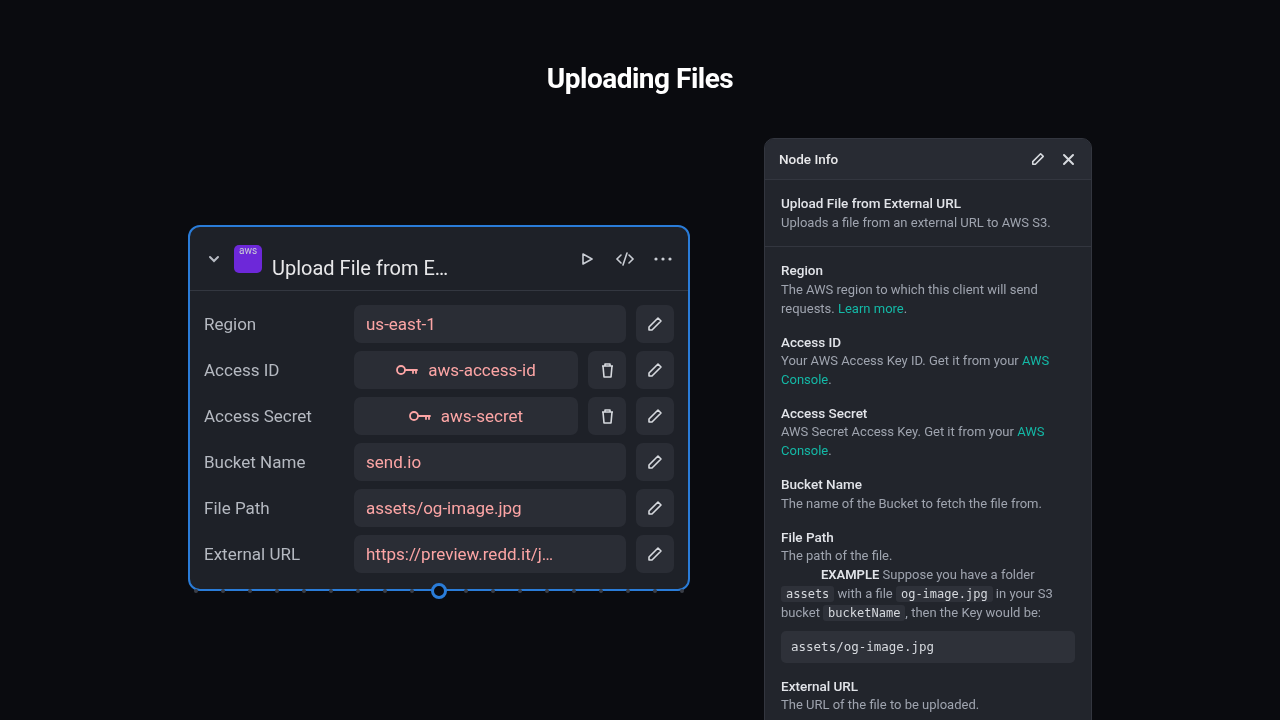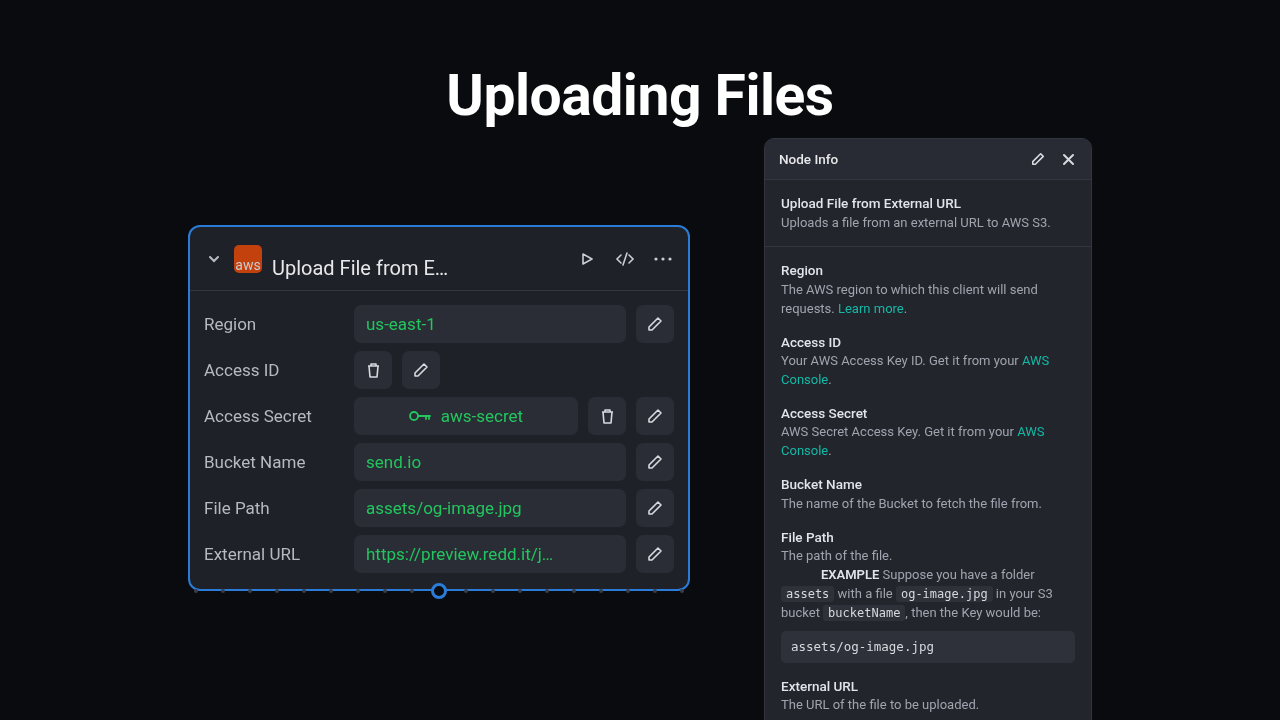--- a/index.html
+++ b/index.html
@@ -6,21 +6,21 @@
     body {
       width: 1280px; height: 720px;
       background: #0a0b0f;
       font-family: -apple-system, BlinkMacSystemFont, "Segoe UI", Roboto, Helvetica, Arial, sans-serif;
       color: #e8e8ea;
       overflow: hidden;
       position: relative;
     }
     .page-title {
       text-align: center;
-      font-size: 57px;
+      font-size: 28px;
       font-weight: 700;
       color: #ffffff;
       padding-top: 62px;
       letter-spacing: -0.5px;
     }
     .content { position: absolute; top: 225px; left: 0; right: 0; }
 
     
     .node-card {
       position: absolute;
@@ -33,34 +33,34 @@
     }
     .node-header {
       display: flex; align-items: center;
       padding: 10px 14px;
       border-bottom: 1px solid #333740;
       gap: 10px;
     }
     .node-chevron { width: 20px; height: 20px; display:flex; align-items:center; justify-content:center; color:#b8bcc4; cursor:pointer; }
     .aws-badge {
       width: 28px; height: 28px; border-radius: 5px;
-      background: #c2410c; display:flex; align-items:flex-end; justify-content:center;
-      color:#c9cdd4; font-size:14px;
+      background: #6d28d9; display:flex; align-items:flex-start; justify-content:center;
+      color:#c9cdd4; font-size:10px;
     }
     .node-title { font-size: 20px; color:#e8e8ea; font-weight:400; flex:1; white-space:nowrap; overflow:hidden; text-overflow:ellipsis;margin-top:19px; }
     .node-actions { display:flex; gap:16px; align-items:center; color:#c9cdd4; }
     .node-action { width:22px; height:22px; display:flex; align-items:center; justify-content:center; cursor:pointer; }
 
     .node-body { padding: 14px 14px 16px 14px; }
     .field-row { display:flex; align-items:center; gap:10px; margin-bottom:8px; }
     .field-row:last-child { margin-bottom:0; }
     .field-label { width:140px; color:#b5b9c1; font-size:17px; }
     .field-value {
       flex:1; background:#2a2d35; border-radius:7px;
-      padding:8px 12px; font-size:17px; color:#22c55e;
+      padding:8px 12px; font-size:17px; color:#fca5a5;
       display:flex; align-items:center; gap:10px; min-height:38px;
       white-space:nowrap; overflow:hidden; text-overflow:ellipsis;
     }
     .field-value.secret { justify-content:center; font-weight:400; }
     .key-ico { display:inline-flex; }
     .sq-btn {
       width:38px; height:38px; background:#2a2d35; border-radius:7px;
       display:flex; align-items:center; justify-content:center; cursor:pointer; color:#d6d9de;
       flex-shrink:0;
     }
@@ -163,20 +163,29 @@
         <div class="field-value">us-east-1</div>
         <div class="sq-btn">
           <svg width="16" height="16" viewBox="0 0 16 16">
               <path d="M11 2l3 3-9 9H2v-3l9-9z" fill="none" stroke="currentColor" stroke-width="1.6" stroke-linejoin="round"></path>
             </svg>
         </div>
       </div>
 
       <div class="field-row">
         <div class="field-label">Access ID</div>
+        <div class="field-value secret">
+          <span class="key-ico">
+            <svg width="22" height="14" viewBox="0 0 22 14">
+                <circle cx="5" cy="7" r="4" fill="none" stroke="currentColor" stroke-width="1.8"></circle>
+                <path d="M9 7h12M17 7v3M20 7v3" fill="none" stroke="currentColor" stroke-width="1.8" stroke-linecap="round"></path>
+              </svg>
+          </span>
+          <span>aws-access-id</span>
+        </div>
         <div class="sq-btn">
           <svg width="15" height="16" viewBox="0 0 15 16">
               <path d="M2 4h11M5 4V2h5v2M3 4l1 11h7l1-11" fill="none" stroke="currentColor" stroke-width="1.6" stroke-linejoin="round"></path>
             </svg>
         </div>
         <div class="sq-btn">
           <svg width="16" height="16" viewBox="0 0 16 16">
               <path d="M11 2l3 3-9 9H2v-3l9-9z" fill="none" stroke="currentColor" stroke-width="1.6" stroke-linejoin="round"></path>
             </svg>
         </div>

